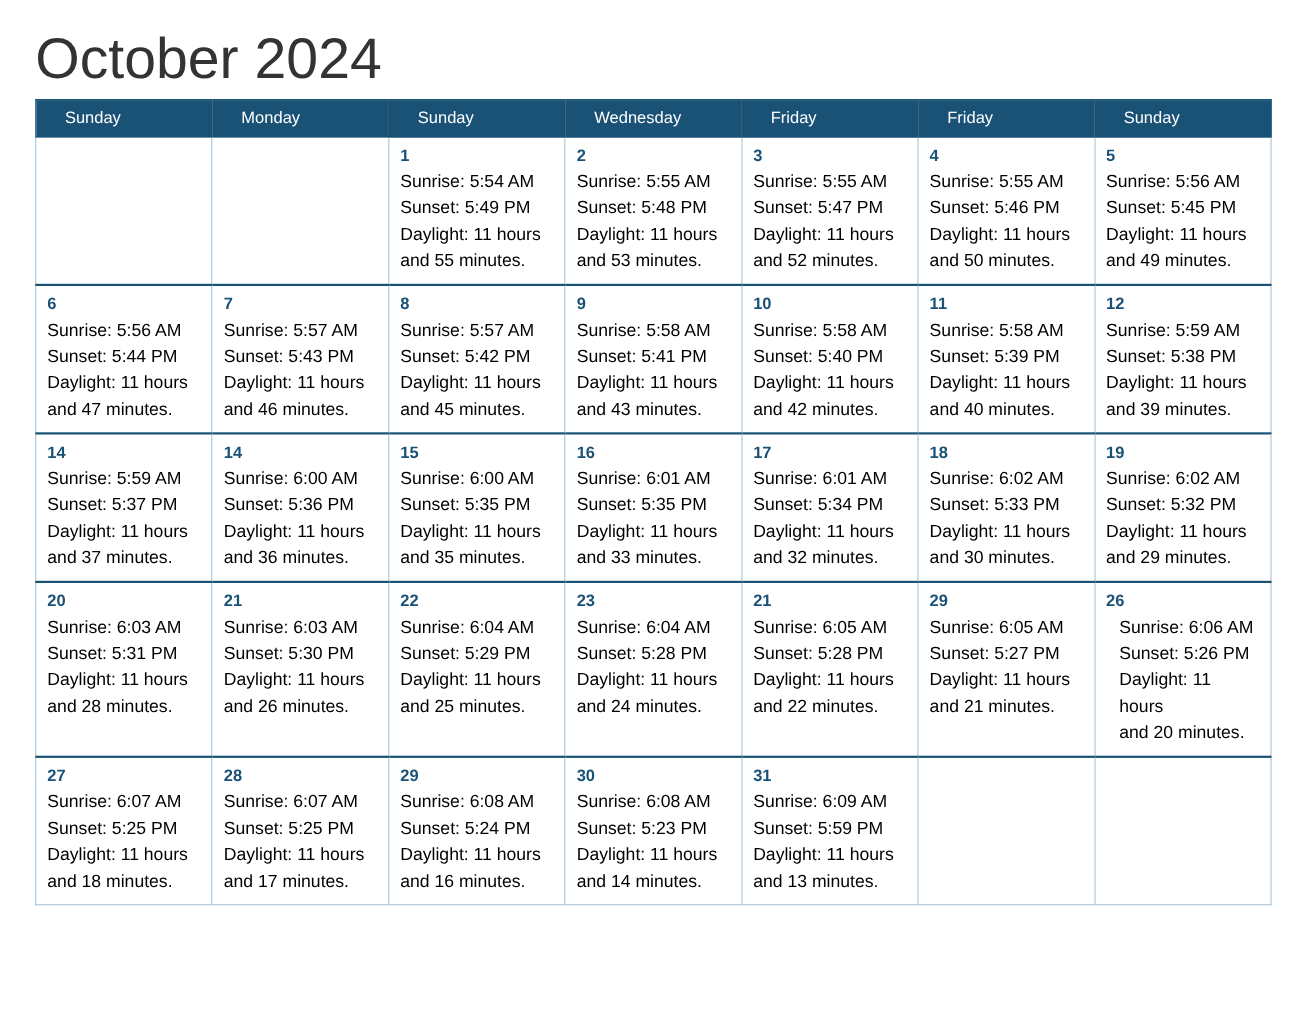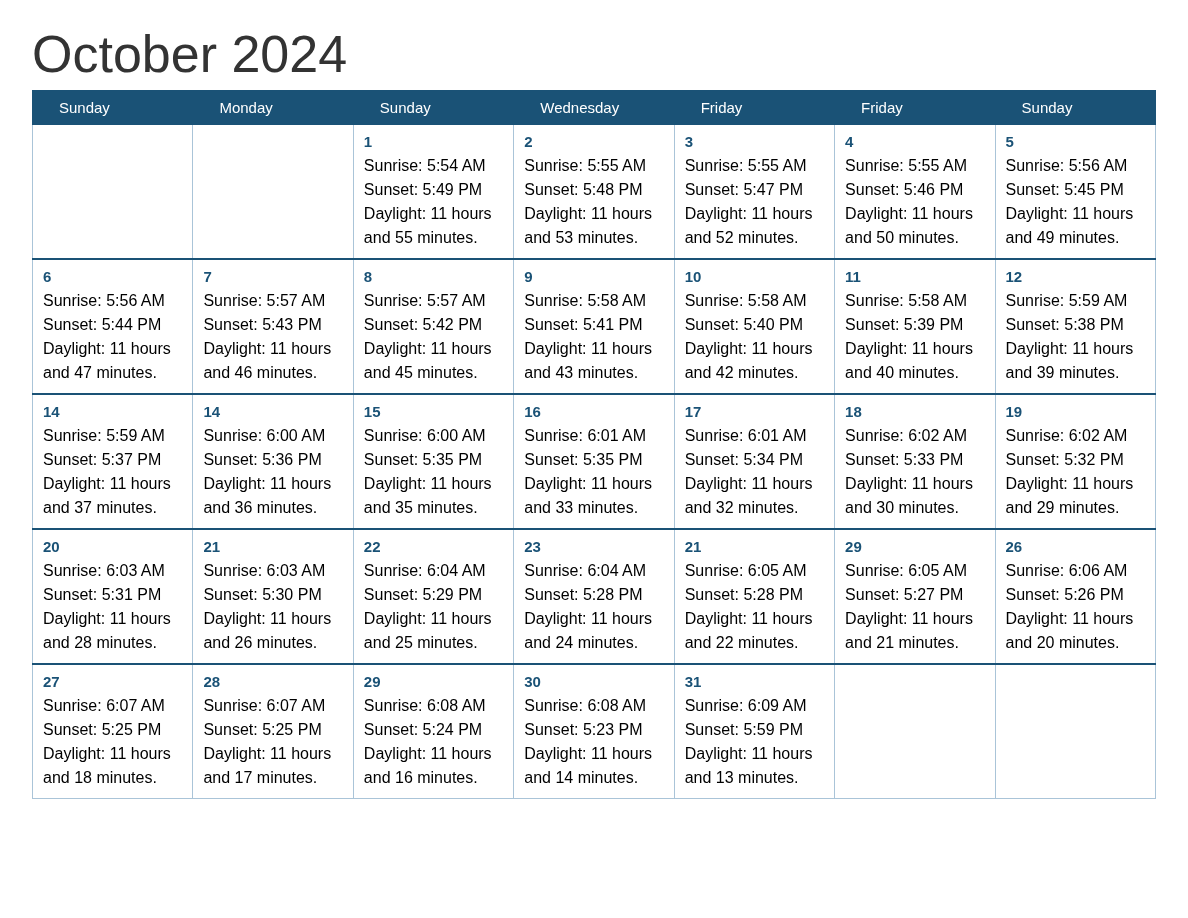--- a/index.html
+++ b/index.html
@@ -300,21 +300,21 @@
           </td>
           <td>
             <span class="day-number">29</span>
             <div class="day-info" style="white-space: pre-line;">Sunrise: 6:05 AM
 Sunset: 5:27 PM
 Daylight: 11 hours
 and 21 minutes.</div>
           </td>
           <td>
             <span class="day-number">26</span>
-            <div class="day-info" style="white-space: pre-line;">Sunrise: 6:06 AM
+            <div class="day-info" style="white-space: pre-line; margin-left: 12px;">Sunrise: 6:06 AM
 Sunset: 5:26 PM
 Daylight: 11 hours
 and 20 minutes.</div>
           </td>
         </tr>
         <tr class="row-separator">
           <td>
             <span class="day-number">27</span>
             <div class="day-info" style="white-space: pre-line;">Sunrise: 6:07 AM
 Sunset: 5:25 PM

